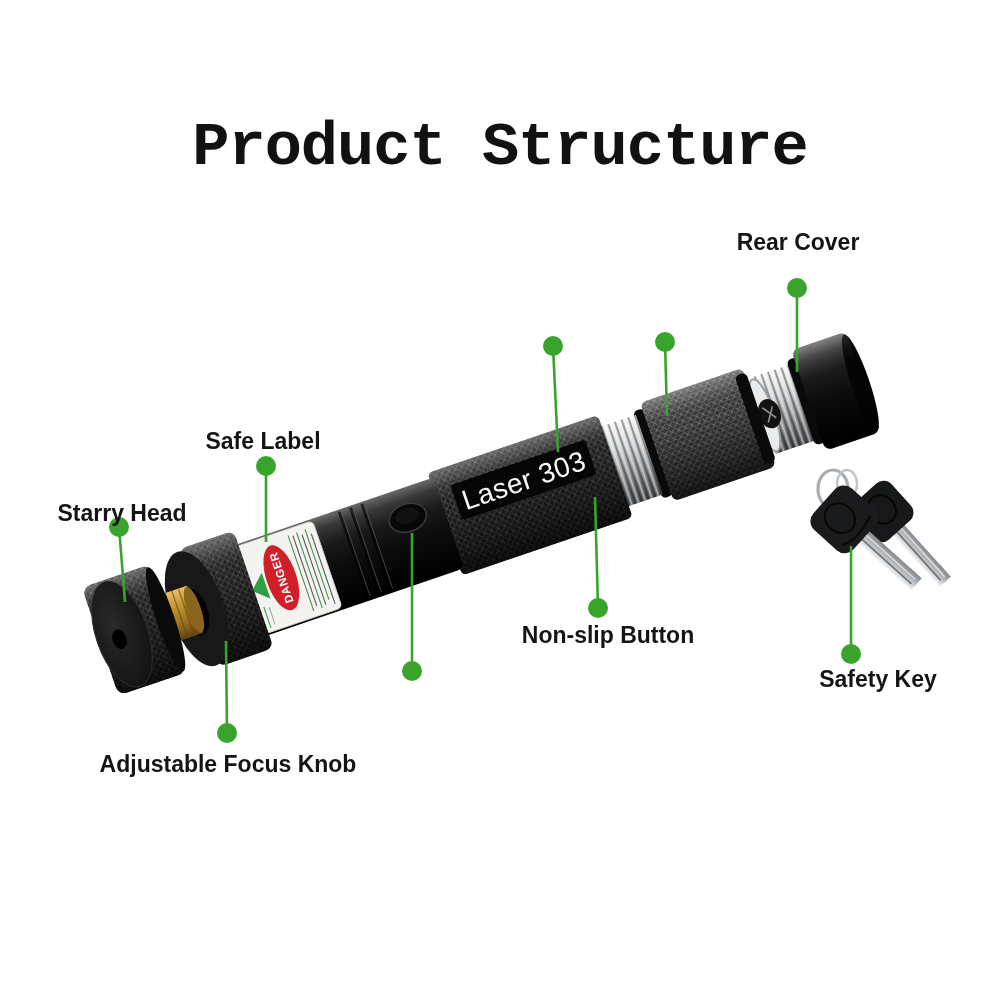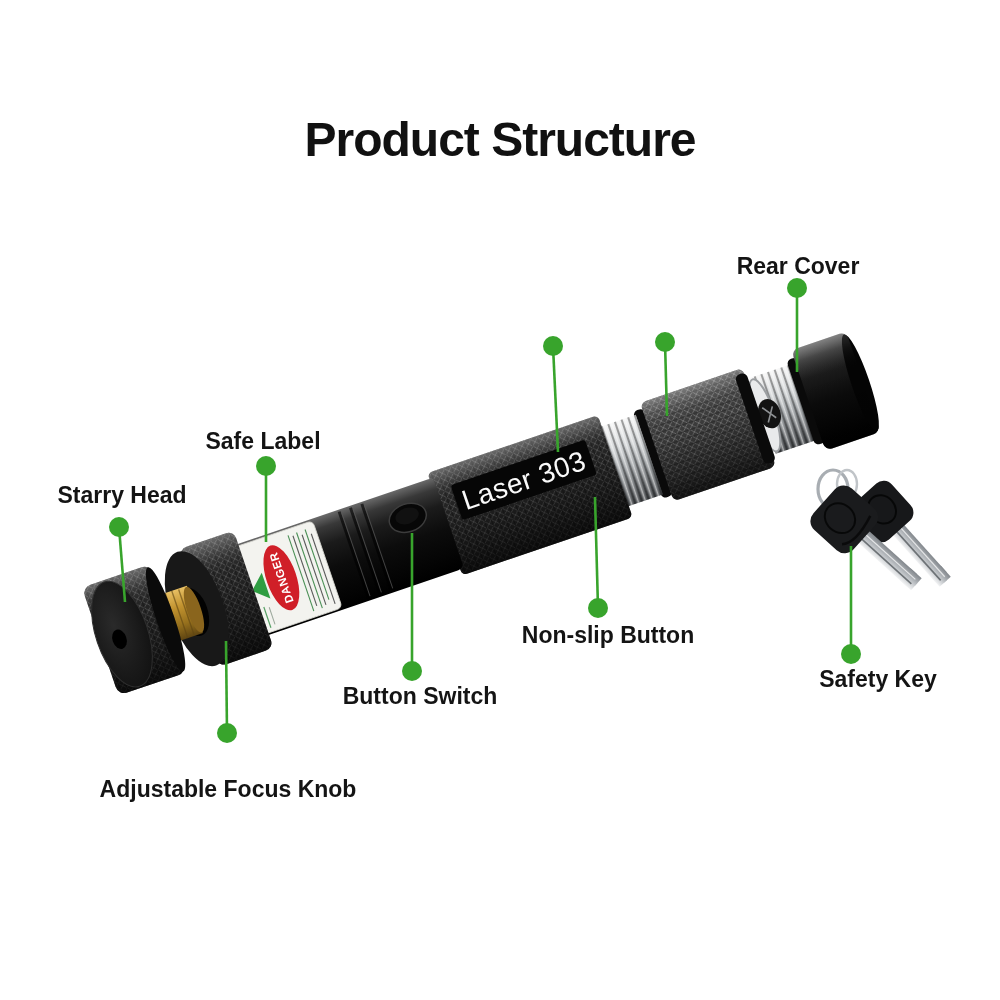--- a/index.html
+++ b/index.html
@@ -1,19 +1,19 @@
 <!DOCTYPE html>
 <html style="--ann-green: #38a42c;"><head>
 <meta charset="utf-8">
 <style>
   html,body{margin:0;padding:0;background:#fff;}
   #stage{position:relative;width:1000px;height:1000px;background:#ffffff;overflow:hidden;
          font-family:"Liberation Sans",sans-serif;}
   #title{position:absolute;left:500px;top:112px;transform:translateX(-50%);
-         font-family:Liberation Sans, sans-serif;font-weight:bold;font-size:48px;
+         font-family:Liberation Mono, monospace;font-weight:bold;font-size:62px;
          letter-spacing:-1px;color:#111;white-space:nowrap;}
   .ann{position:absolute;transform:translateX(-50%);white-space:nowrap;
        font-weight:bold;font-size:23px;color:#141414;}
   #scene{position:absolute;left:0;top:0;}
   .ann-line{stroke:var(--ann-green,#38a42c);stroke-width:2.6;fill:none;}
   .ann-dot{fill:var(--ann-green,#38a42c);}
 </style>
 </head>
 <body>
 
@@ -219,20 +219,19 @@
       <circle class="ann-dot" cx="412" cy="671" r="10"></circle>
 
       <line class="ann-line" x1="227" y1="733" x2="226" y2="641"></line>
       <circle class="ann-dot" cx="227" cy="733" r="10"></circle>
 
       <line class="ann-line" x1="851" y1="654" x2="851" y2="546"></line>
       <circle class="ann-dot" cx="851" cy="654" r="10"></circle>
     </g>
   </svg>
 
-  <div class="ann" style="left:798px;top:253px;text-align:right;">Rear Cover</div>
+  <div class="ann" style="left:798px;top:229px;text-align:right;">Rear Cover</div>
   <div class="ann" style="left:263px;top:428px;">Safe Label</div>
-  <div class="ann" style="left:122px;top:482px;text-align:center;">Starry Head</div>
+  <div class="ann" style="left:122px;top:500px;text-align:center;">Starry Head</div>
   <div class="ann" style="left:608px;top:622px;">Non-slip Button</div>
-  <div class="ann" style="left:420px;top:683px;">Button Switch</div>
-  <div class="ann" style="left:228px;top:751px;margin-top:25px;">Adjustable Focus Knob</div>
+  <div class="ann" style="left:228px;top:751px;">Adjustable Focus Knob</div>
   <div class="ann" style="left:862px;top:666px;margin-left:16px;">Safety Key</div>
 </div>
 
 </body></html>

